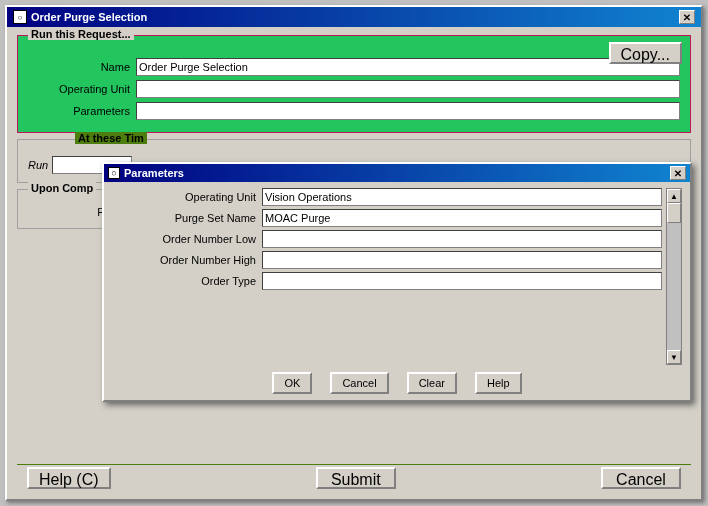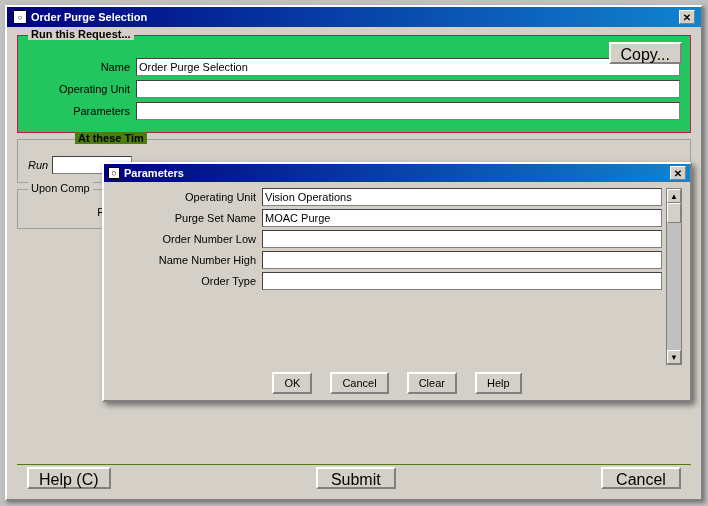--- a/index.html
+++ b/index.html
@@ -310,21 +310,21 @@
 
     <div style="position:relative; border:1px solid #a0a0a0; padding: 16px 10px 6px 10px; background:#d4d0c8;">
       <div style="position:absolute;top:-8px;left:10px;background:#4d7c0f;padding:0 3px;font-size:11px;font-weight:bold;margin-left:47px;">At these Tim</div>
       <div class="run-row">
         <span class="run-label">Run</span>
         <input class="form-input" style="width: 80px; flex: 0 0 auto;" type="text">
       </div>
     </div>
 
     <div style="position:relative; border:1px solid #a0a0a0; padding: 16px 10px 6px 10px; background:#d4d0c8;">
-      <div style="position:absolute;top:-8px;left:10px;background:#d4d0c8;padding:0 3px;font-size:11px;font-weight:normal;">Upon Comp</div>
+      <div style="position:absolute;top:-8px;left:10px;background:#d4d0c8;padding:0 3px;font-size:11px;font-weight:bold;">Upon Comp</div>
       <div class="form-row">
         <span class="form-label">Print to</span>
         <span style="font-size:11px;">noprint</span>
       </div>
     </div>
 
     <div class="bottom-bar">
       <button class="win-btn">Help (C)</button>
       <button class="win-btn" style="min-width:80px;">Submit</button>
       <button class="win-btn" style="min-width:80px;">Cancel</button>
@@ -356,21 +356,21 @@
             <input class="params-input" type="text" value="MOAC Purge" style="">
           </div>
 
 
           <div class="params-row">
             <span class="params-label">Order Number Low</span>
             <input class="params-input" type="text" value="" style="">
           </div>
 
           <div class="params-row">
-            <span class="params-label">Name Number High</span>
+            <span class="params-label">Order Number High</span>
             <input class="params-input" type="text" value="" style="">
           </div>
 
           <div class="params-row">
             <span class="params-label">Order Type</span>
             <input class="params-input" type="text" value="" style="">
           </div>
         </div>
 
         <div class="scrollbar-area">

